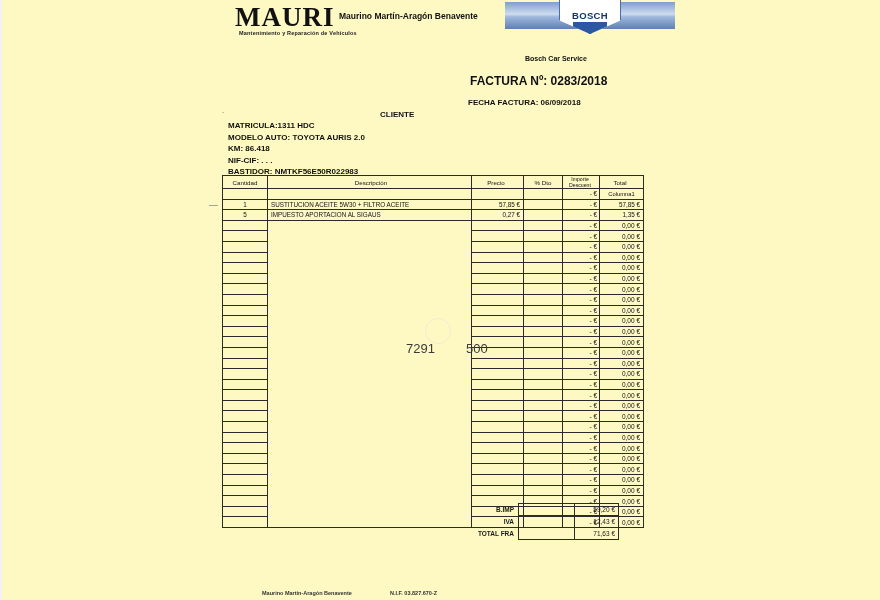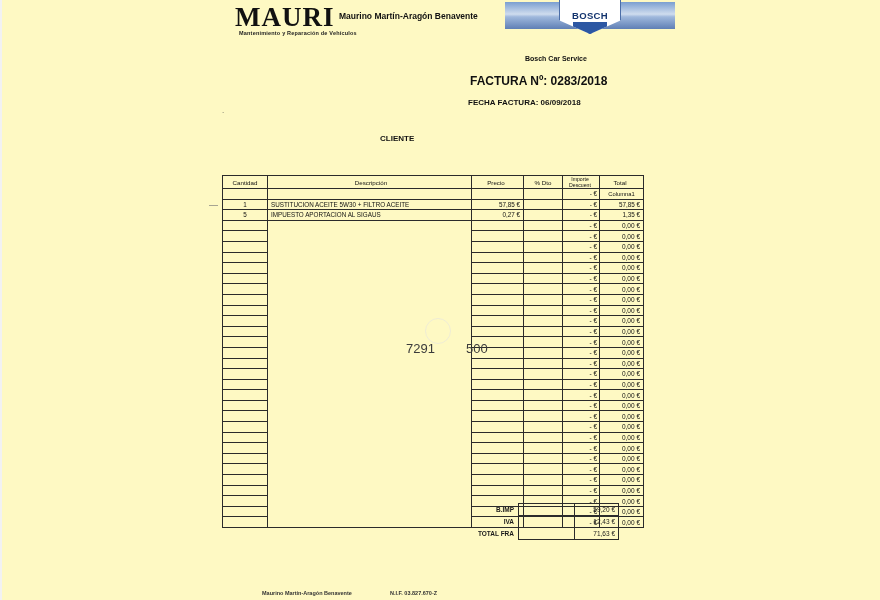--- a/index.html
+++ b/index.html
@@ -126,21 +126,20 @@
   .meta.num   { left: 470px; top: 74px; font-size: 12px; }
   .meta.date  { left: 468px; top: 98px; font-size: 8px; }
 
   .cliente-label {
     position: absolute;
     left: 380px;
     top: 110px;
     font-size: 8px;
     font-weight: bold;
     color: #111;
-    margin-top: 24px;
   }
 
   .vehicle-block {
     position: absolute;
     left: 228px;
     top: 120px;
     font-size: 8px;
     font-weight: bold;
     color: #111;
     line-height: 11.5px;
@@ -298,20 +297,27 @@
   </div>
 
   <div class="meta small-title">Bosch Car Service</div>
   <div class="meta num">FACTURA Nº: 0283/2018</div>
   <div class="meta date">FECHA FACTURA: 06/09/2018</div>
   <div class="cliente-label">CLIENTE</div>
 
   <div class="dot-mark">.</div>
   <div class="dash-mark">—</div>
 
+  <div class="vehicle-block">
+    <div>MATRICULA:1311 HDC</div>
+    <div>MODELO AUTO: TOYOTA AURIS 2.0</div>
+    <div>KM: 86.418</div>
+    <div>NIF-CIF:   . . .</div>
+    <div>BASTIDOR: NMTKF56E50R022983</div>
+  </div>
 
   <table class="invoice">
     <thead>
       <tr>
         <td class="col-cant">Cantidad</td>
         <td class="col-desc" style="text-align:center;">Descripción</td>
         <td class="col-precio" style="text-align:center;">Precio</td>
         <td class="col-dto">% Dto</td>
         <td class="col-imp row-head-imp" style="text-align:center;">Importe Descuent</td>
         <td class="col-total" style="text-align:center;">Total</td>

